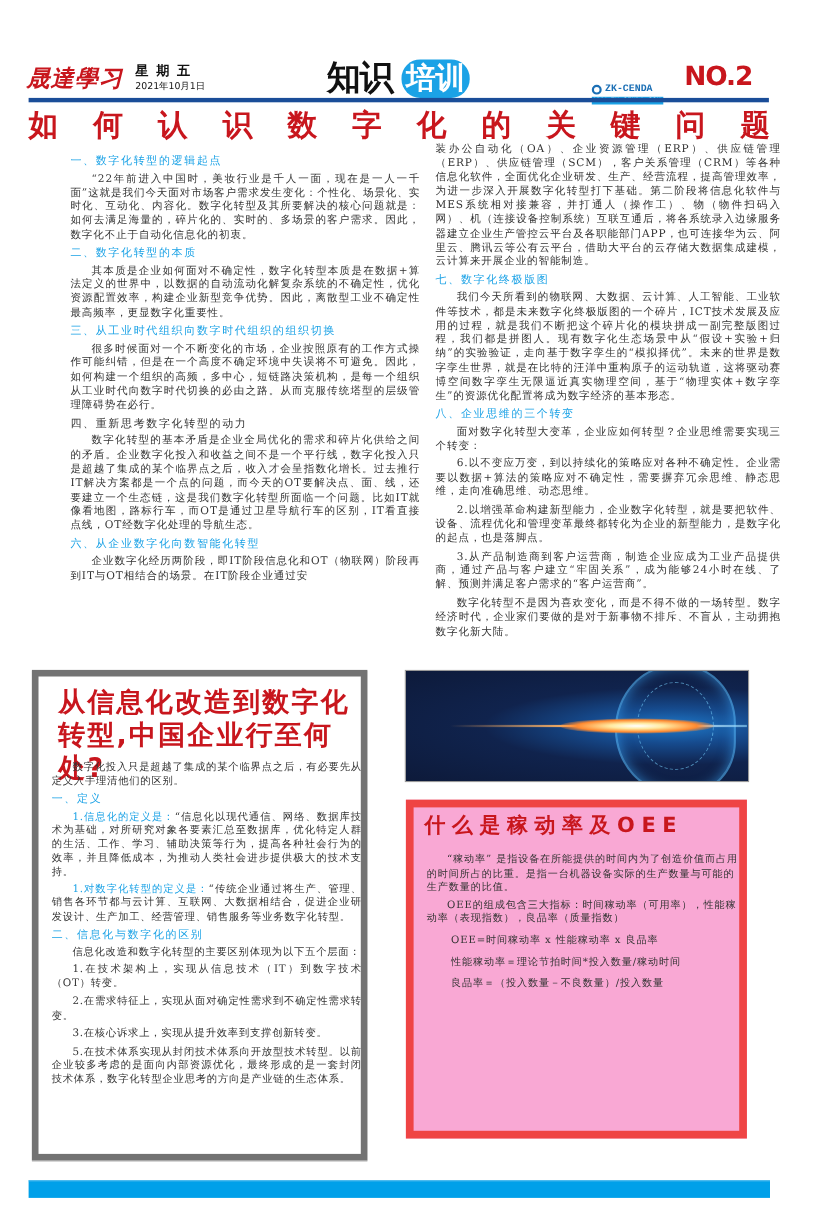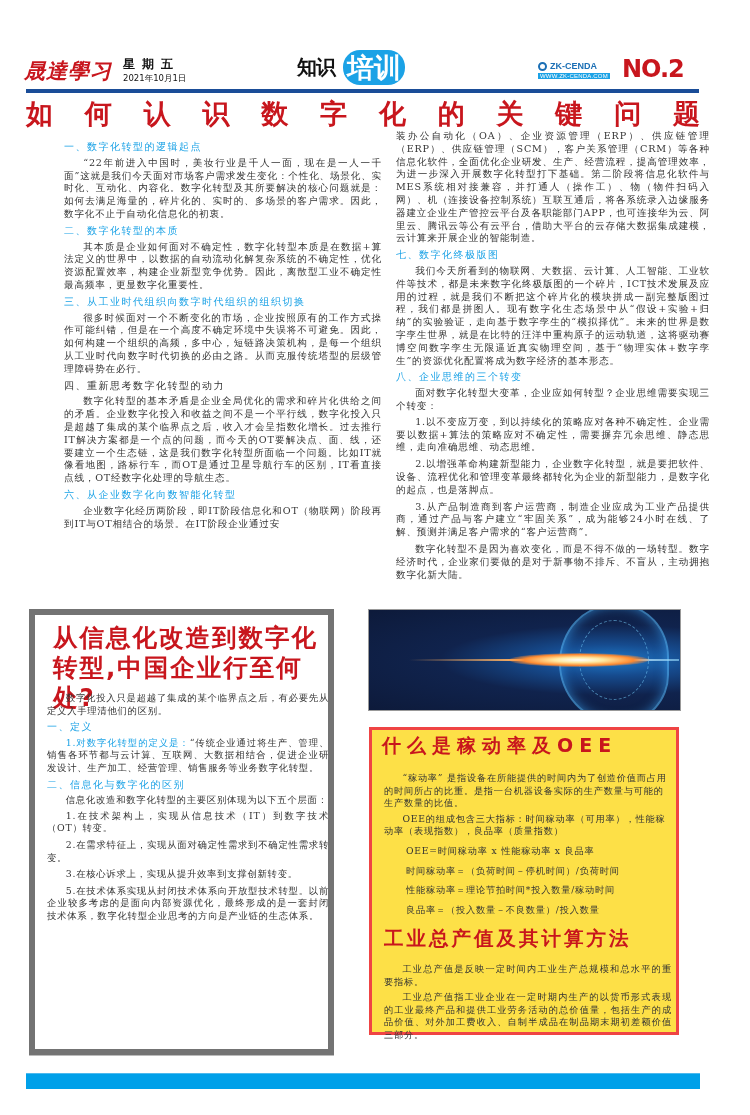--- a/index.html
+++ b/index.html
@@ -4,23 +4,23 @@
 <style>
   * { box-sizing: border-box; margin: 0; padding: 0; }
   html, body { width: 750px; height: 1115px; background: #ffffff; overflow: hidden; }
   body { position: relative; font-family: "DejaVu Serif", "Liberation Serif", serif; color: #222; }
 
   .masthead { position: absolute; left: 0; top: 0; width: 750px; height: 94px; }
   .logo { position: absolute; left: 24px; top: 57px; font-size: 21px; color: #c8161d; font-family: "DejaVu Serif", serif; font-weight: bold; letter-spacing: 1px; font-style: italic; }
   .weekday { position: absolute; left: 123px; top: 56px; font-size: 12px; font-weight: bold; letter-spacing: 7px; color: #111; font-family: "DejaVu Sans", sans-serif; }
   .date { position: absolute; left: 123px; top: 73px; font-size: 8.5px; color: #111; font-family: "DejaVu Sans", sans-serif; }
   .section-title { position: absolute; left: 297px; top: 50px; display: flex; align-items: center; }
-  .st-black { font-size: 20px; font-weight: bold; color: #111; font-family: "DejaVu Sans", sans-serif; letter-spacing: -1px; }
+  .st-black { font-size: 31px; font-weight: bold; color: #111; font-family: "DejaVu Sans", sans-serif; letter-spacing: -1px; }
   .st-box { margin-left: 8px; background: #1ba2e6; color: #fff; font-size: 27px; font-weight: bold; padding: 0 4px; height: 35px; line-height: 35px; font-family: "DejaVu Sans", sans-serif; border-radius: 17px; }
-  .brand { position: absolute; left: 538px; top: 61px; font-family: Liberation Sans, sans-serif; }
+  .brand { position: absolute; left: 538px; top: 76px; font-family: Liberation Mono, monospace; }
   .brand-name { font-size: 9px; color: #1b6fb5; font-weight: bold; display: flex; align-items: center; gap: 3px; }
   .brand-icon { width: 9px; height: 9px; border-radius: 50%; border: 2px solid #1b6fb5; display: inline-block; }
   .brand-url { margin-top: 2px; font-size: 6px; color: #fff; background: #1ba2e6; padding: 0 2px; letter-spacing: 0.2px; }
   .issue { position: absolute; left: 622px; top: 55px; font-size: 24px; font-weight: bold; color: #c8161d; font-family: "DejaVu Sans", sans-serif; letter-spacing: -1px; }
   .head-rule { position: absolute; left: 26px; top: 89px; width: 673px; height: 4px; background: #1a4d98; }
 
   .main-title { position: absolute; left: 26px; top: 96px; width: 674px; display: flex; justify-content: space-between; font-size: 27px; font-weight: bold; color: #c8161d; font-family: "DejaVu Serif", serif; }
 
   .col { position: absolute; font-size: 9.6px; line-height: 12.8px; color: #333; letter-spacing: 0.8px; text-align: justify; }
   .col-left { left: 36px; top: 137px; width: 318px; margin-left: 28px; }
@@ -35,21 +35,21 @@
   .box-left-title { position: absolute; left: 18px; top: 8px; width: 278px; font-size: 24.5px; line-height: 30px; color: #c8161d; font-weight: bold; font-family: "DejaVu Sans", sans-serif; letter-spacing: 2px; }
   .box-left-body { position: absolute; left: 12px; top: 77px; width: 282px; font-size: 9.4px; line-height: 12.6px; color: #333; letter-spacing: 0.7px; text-align: justify; }
   .bl { color: #1ba2e6; }
 
   .hero-image { position: absolute; left: 368px; top: 609px; width: 313px; height: 102px; background: radial-gradient(ellipse at 78% 50%, #1e78c8 0%, #164b8e 22%, #10234d 50%, #0d1a3a 100%); overflow: hidden; border: 1px solid #999; }
   .glow { position: absolute; left: 140px; top: 43px; width: 140px; height: 14px; border-radius: 50%; background: radial-gradient(ellipse, #fff 0%, #ffe9a0 25%, #ff8a30 55%, rgba(255,90,30,0) 75%); }
   .beam { position: absolute; left: 40px; top: 49px; width: 270px; height: 2px; background: linear-gradient(90deg, rgba(255,100,40,0), #ffb060 40%, #fff 60%, rgba(150,220,255,0.6)); }
   .head-sil { position: absolute; left: 190px; top: -6px; width: 110px; height: 118px; border-radius: 50% 45% 40% 50%; border: 2px solid rgba(90,190,255,0.55); box-shadow: 0 0 12px rgba(60,170,255,0.6) inset; }
   .head-sil2 { position: absolute; left: 210px; top: 10px; width: 70px; height: 80px; border-radius: 50%; border: 1px dashed rgba(120,210,255,0.55); }
 
-  .gray-box { position: absolute; left: 369px; top: 727px; width: 310px; height: 308px; background: #fde047; border: 3px solid #ef4444; }
+  .gray-box { position: absolute; left: 369px; top: 727px; width: 310px; height: 308px; background: #f9a8d4; border: 7px solid #ef4444; }
   .gb-title { position: absolute; left: 10px; top: 3px; font-size: 19px; color: #c8161d; font-weight: bold; letter-spacing: 6px; font-family: "DejaVu Sans", sans-serif; }
   .gb-body { position: absolute; left: 12px; top: 42px; width: 288px; font-size: 9.2px; line-height: 12.6px; color: #333; letter-spacing: 0.8px; }
   .formula { padding-left: 22px; margin-bottom: 7px; }
   .gb-title2 { position: absolute; left: 12px; top: 195px; font-size: 19.5px; color: #c8161d; font-weight: bold; letter-spacing: 3px; font-family: "DejaVu Sans", sans-serif; }
   .gb-body2 { position: absolute; left: 12px; top: 233px; width: 288px; font-size: 9.2px; line-height: 12.6px; color: #333; letter-spacing: 0.8px; text-align: justify; }
 
   .footer-bar { position: absolute; left: 26px; top: 1073px; width: 674px; height: 16px; background: #00a0e9; border-top: 1px solid #4db9ee; }
 </style>
 </head>
 <body>
@@ -100,31 +100,32 @@
   <div class="h">六、从企业数字化向数智能化转型</div>
   <div class="p">企业数字化经历两阶段，即IT阶段信息化和OT（物联网）阶段再到IT与OT相结合的场景。在IT阶段企业通过安</div>
 </div>
 
 <div class="col col-right">
   <div class="p flush">装办公自动化（OA）、企业资源管理（ERP）、供应链管理（ERP）、供应链管理（SCM），客户关系管理（CRM）等各种信息化软件，全面优化企业研发、生产、经营流程，提高管理效率，为进一步深入开展数字化转型打下基础。第二阶段将信息化软件与MES系统相对接兼容，并打通人（操作工）、物（物件扫码入网）、机（连接设备控制系统）互联互通后，将各系统录入边缘服务器建立企业生产管控云平台及各职能部门APP，也可连接华为云、阿里云、腾讯云等公有云平台，借助大平台的云存储大数据集成建模，云计算来开展企业的智能制造。</div>
   <div class="h">七、数字化终极版图</div>
   <div class="p">我们今天所看到的物联网、大数据、云计算、人工智能、工业软件等技术，都是未来数字化终极版图的一个碎片，ICT技术发展及应用的过程，就是我们不断把这个碎片化的模块拼成一副完整版图过程，我们都是拼图人。现有数字化生态场景中从“假设+实验+归纳”的实验验证，走向基于数字孪生的“模拟择优”。未来的世界是数字孪生世界，就是在比特的汪洋中重构原子的运动轨道，这将驱动赛博空间数字孪生无限逼近真实物理空间，基于“物理实体+数字孪生”的资源优化配置将成为数字经济的基本形态。</div>
   <div class="h">八、企业思维的三个转变</div>
   <div class="p">面对数字化转型大变革，企业应如何转型？企业思维需要实现三个转变：</div>
-  <div class="item">1.以不变应万变，到以持续化的策略应对各种不确定性。企业需要以数据+算法的策略应对不确定性，需要摒弃冗余思维、静态思维，走向准确思维、动态思维。</div>
+  <div class="item">6.以不变应万变，到以持续化的策略应对各种不确定性。企业需要以数据+算法的策略应对不确定性，需要摒弃冗余思维、静态思维，走向准确思维、动态思维。</div>
   <div class="item">2.以增强革命构建新型能力，企业数字化转型，就是要把软件、设备、流程优化和管理变革最终都转化为企业的新型能力，是数字化的起点，也是落脚点。</div>
   <div class="item">3.从产品制造商到客户运营商，制造企业应成为工业产品提供商，通过产品与客户建立“牢固关系”，成为能够24小时在线、了解、预测并满足客户需求的“客户运营商”。</div>
   <div class="p">数字化转型不是因为喜欢变化，而是不得不做的一场转型。数字经济时代，企业家们要做的是对于新事物不排斥、不盲从，主动拥抱数字化新大陆。</div>
 </div>
 
 <div class="box-left">
   <div class="box-left-title">从信息化改造到数字化转型,中国企业行至何处?</div>
   <div class="box-left-body">
     <div class="p">数字化投入只是超越了集成的某个临界点之后，有必要先从定义入手理清他们的区别。</div>
     <div class="h">一、定义</div>
+    <div class="p"><span class="bl">1.信息化的定义是：</span><span>“信息化以现代通信、网络、数据库技术为基础，对所研究对象各要素汇总至数据库，优化特定人群的生活、工作、学习、辅助决策等行为，提高各种社会行为的效率，并且降低成本，为推动人类社会进步提供极大的技术支持。</span></div>
     <div class="p"><span class="bl">1.对数字化转型的定义是：</span><span>“传统企业通过将生产、管理、销售各环节都与云计算、互联网、大数据相结合，促进企业研发设计、生产加工、经营管理、销售服务等业务数字化转型。</span></div>
     <div class="h">二、信息化与数字化的区别</div>
     <div class="p">信息化改造和数字化转型的主要区别体现为以下五个层面：</div>
     <div class="item">1.在技术架构上，实现从信息技术（IT）到数字技术（OT）转变。</div>
     <div class="item">2.在需求特征上，实现从面对确定性需求到不确定性需求转变。</div>
     <div class="item">3.在核心诉求上，实现从提升效率到支撑创新转变。</div>
     <div class="item">5.在技术体系实现从封闭技术体系向开放型技术转型。以前企业较多考虑的是面向内部资源优化，最终形成的是一套封闭技术体系，数字化转型企业思考的方向是产业链的生态体系。</div>
   </div>
 </div>
 
@@ -134,24 +135,18 @@
   <div class="beam"></div>
   <div class="glow"></div>
 </div>
 
 <div class="gray-box">
   <div class="gb-title">什么是稼动率及OEE</div>
   <div class="gb-body">
     <div class="p">“稼动率” 是指设备在所能提供的时间内为了创造价值而占用的时间所占的比重。是指一台机器设备实际的生产数量与可能的生产数量的比值。</div>
     <div class="p" style="margin-bottom:7px">OEE的组成包含三大指标：时间稼动率（可用率），性能稼动率（表现指数），良品率（质量指数）</div>
     <div class="formula">OEE=时间稼动率 x 性能稼动率 x 良品率</div>
-    <div class="formula">时间稼动率＝（负荷时间－停机时间）/负荷时间</div>
     <div class="formula">性能稼动率＝理论节拍时间*投入数量/稼动时间</div>
     <div class="formula">良品率＝（投入数量－不良数量）/投入数量</div>
-  </div>
-  <div class="gb-title2">工业总产值及其计算方法</div>
-  <div class="gb-body2">
-    <div class="p">工业总产值是反映一定时间内工业生产总规模和总水平的重要指标。</div>
-    <div class="p">工业总产值指工业企业在一定时期内生产的以货币形式表现的工业最终产品和提供工业劳务活动的总价值量，包括生产的成品价值、对外加工费收入、自制半成品在制品期末期初差额价值三部分。</div>
   </div>
 </div>
 
 <div class="footer-bar"></div>
 
 </body></html>

